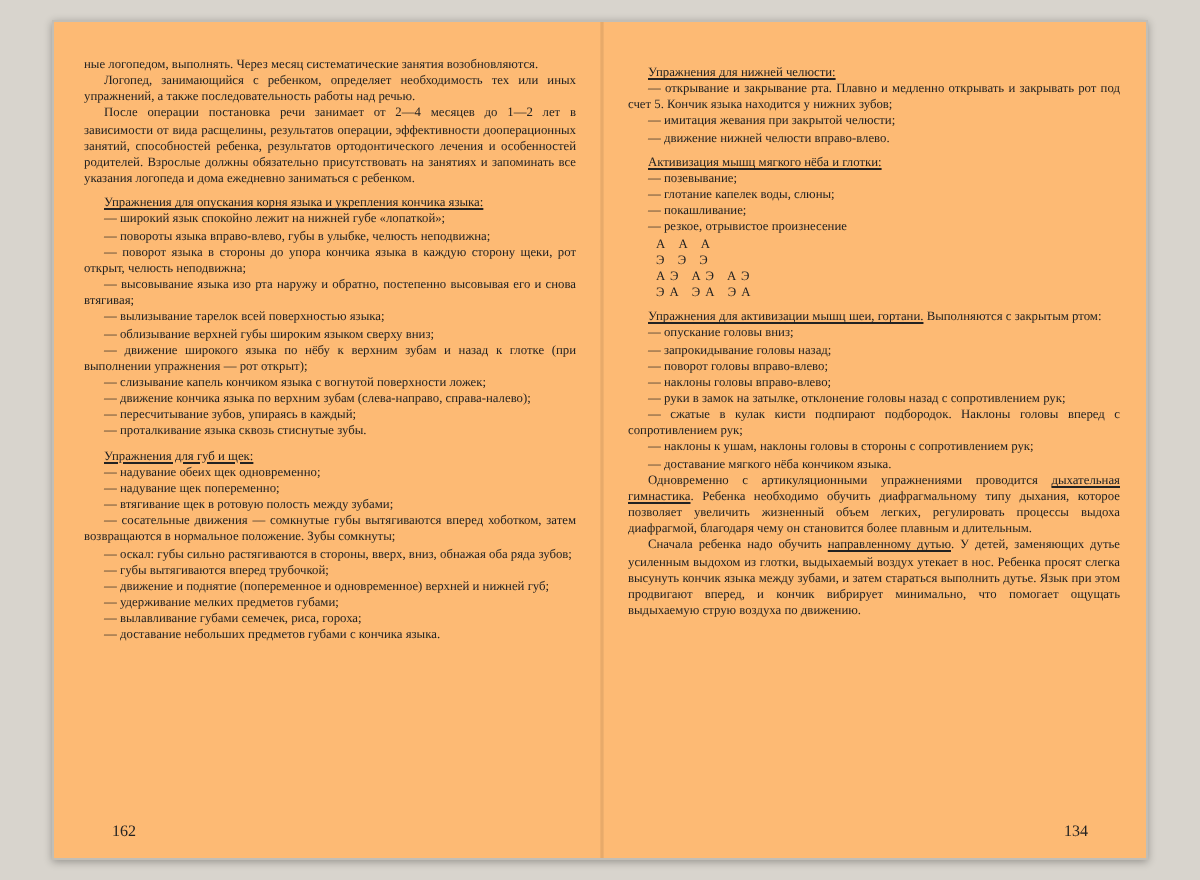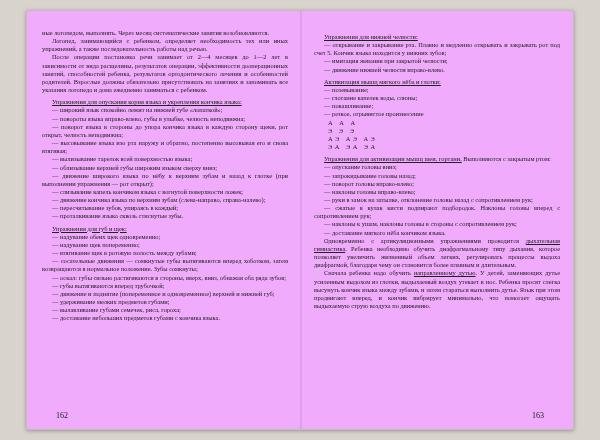--- a/index.html
+++ b/index.html
@@ -6,21 +6,21 @@
   body{
     width:600px;height:440px;
     background:#d8d4cd;
     position:relative;
     font-family:"Liberation Serif", serif;
     overflow:hidden;
   }
   .spread{
     position:absolute;left:26px;top:10px;
     width:548px;height:420px;
-    background:#f0abfc;
+    background:#fdba74;
     box-shadow:0 1px 4px rgba(0,0,0,.3);
     border:1px solid #c2beb6;
     box-sizing:border-box;
   }
   .gutter{
     position:absolute;left:273px;top:0;width:2px;height:100%;
     background:linear-gradient(to right, rgba(0,0,0,0.04), rgba(0,0,0,0.10), rgba(0,0,0,0.04));
   }
   .col{
     position:absolute;top:18px;width:246px;
@@ -96,14 +96,14 @@
       <div class="item">— наклоны головы вправо-влево;</div>
       <div class="item">— руки в замок на затылке, отклонение головы назад с сопротивлением рук;</div>
       <div class="item">— сжатые в кулак кисти подпирают подбородок. Наклоны головы вперед с сопротивлением рук;</div>
       <div class="item">— наклоны к ушам, наклоны головы в стороны с сопротивлением рук;</div>
       <div class="item">— доставание мягкого нёба кончиком языка.</div>
       <div class="p">Одновременно с артикуляционными упражнениями проводится <u>дыхательная гимнастика</u>. Ребенка необходимо обучить диафрагмальному типу дыхания, которое позволяет увеличить жизненный объем легких, регулировать процессы выдоха диафрагмой, благодаря чему он становится более плавным и длительным.</div>
       <div class="p">Сначала ребенка надо обучить <u>направленному дутью</u>. У детей, заменяющих дутье усиленным выдохом из глотки, выдыхаемый воздух утекает в нос. Ребенка просят слегка высунуть кончик языка между зубами, и затем стараться выполнить дутье. Язык при этом продвигают вперед, и кончик вибрирует минимально, что помогает ощущать выдыхаемую струю воздуха по движению.</div>
     </div>
 
   <div class="page-number pn-left">162</div>
-  <div class="page-number pn-right">163</div>
+  <div class="page-number pn-right">134</div>
 </div>
 
 </body></html>

